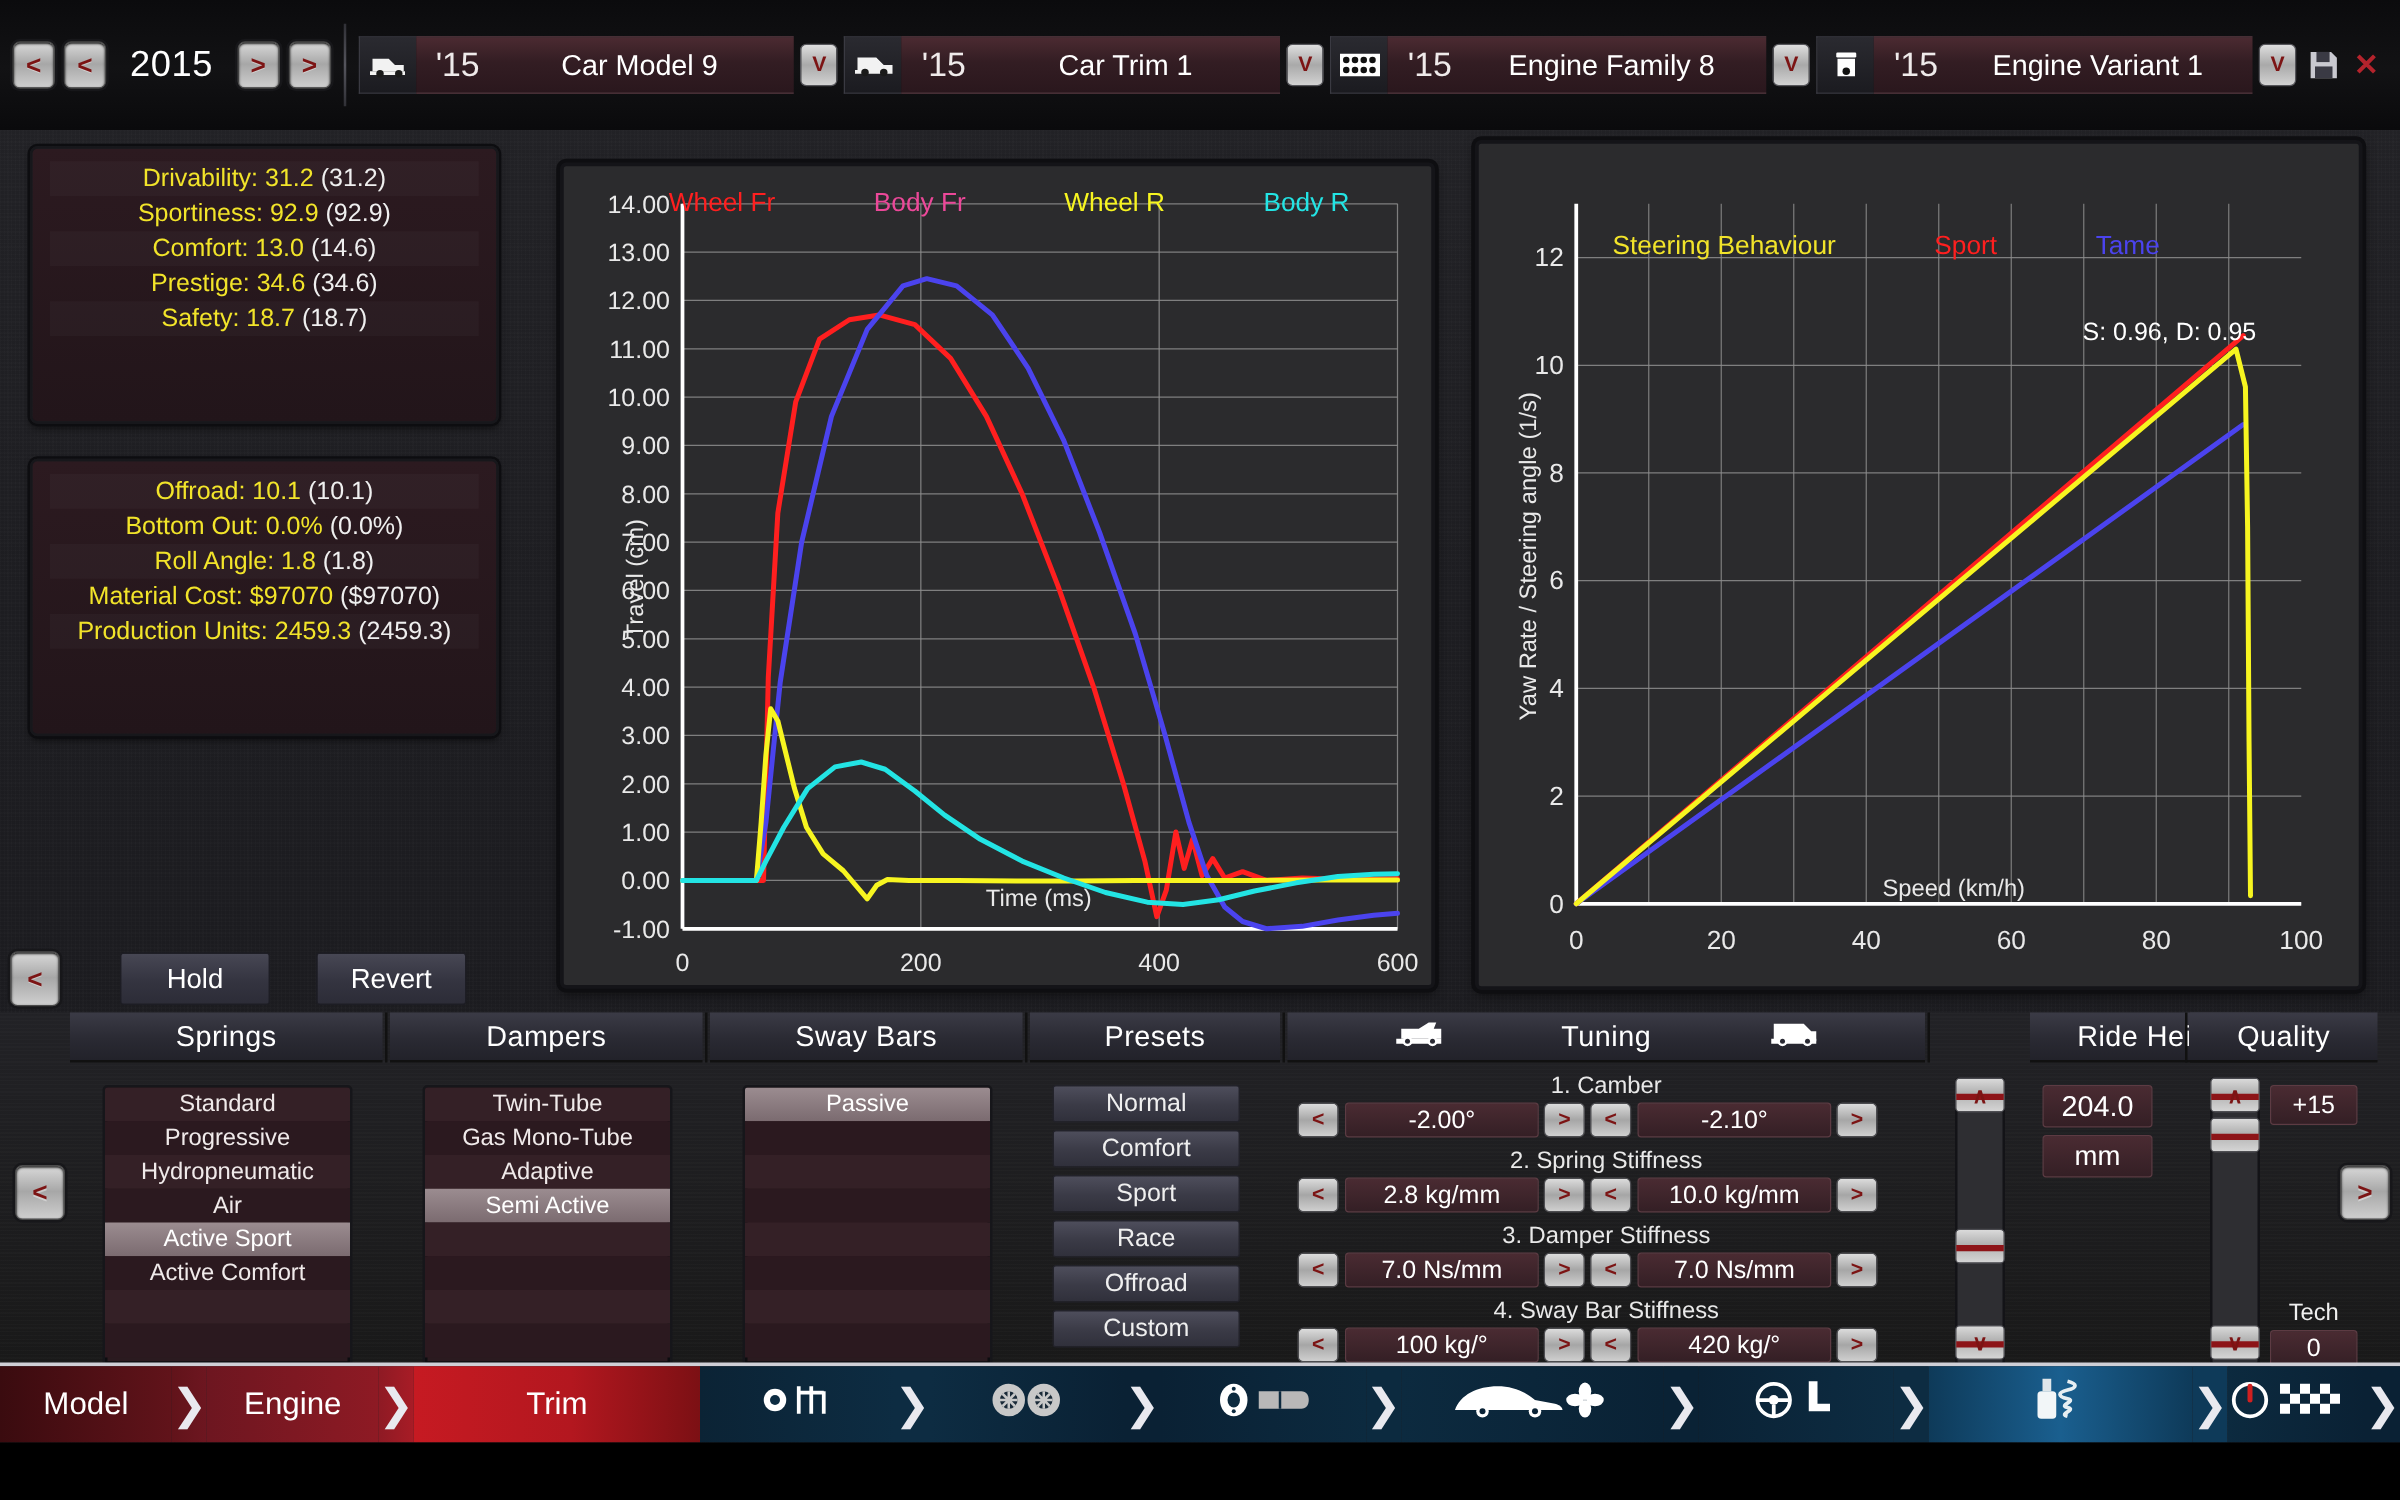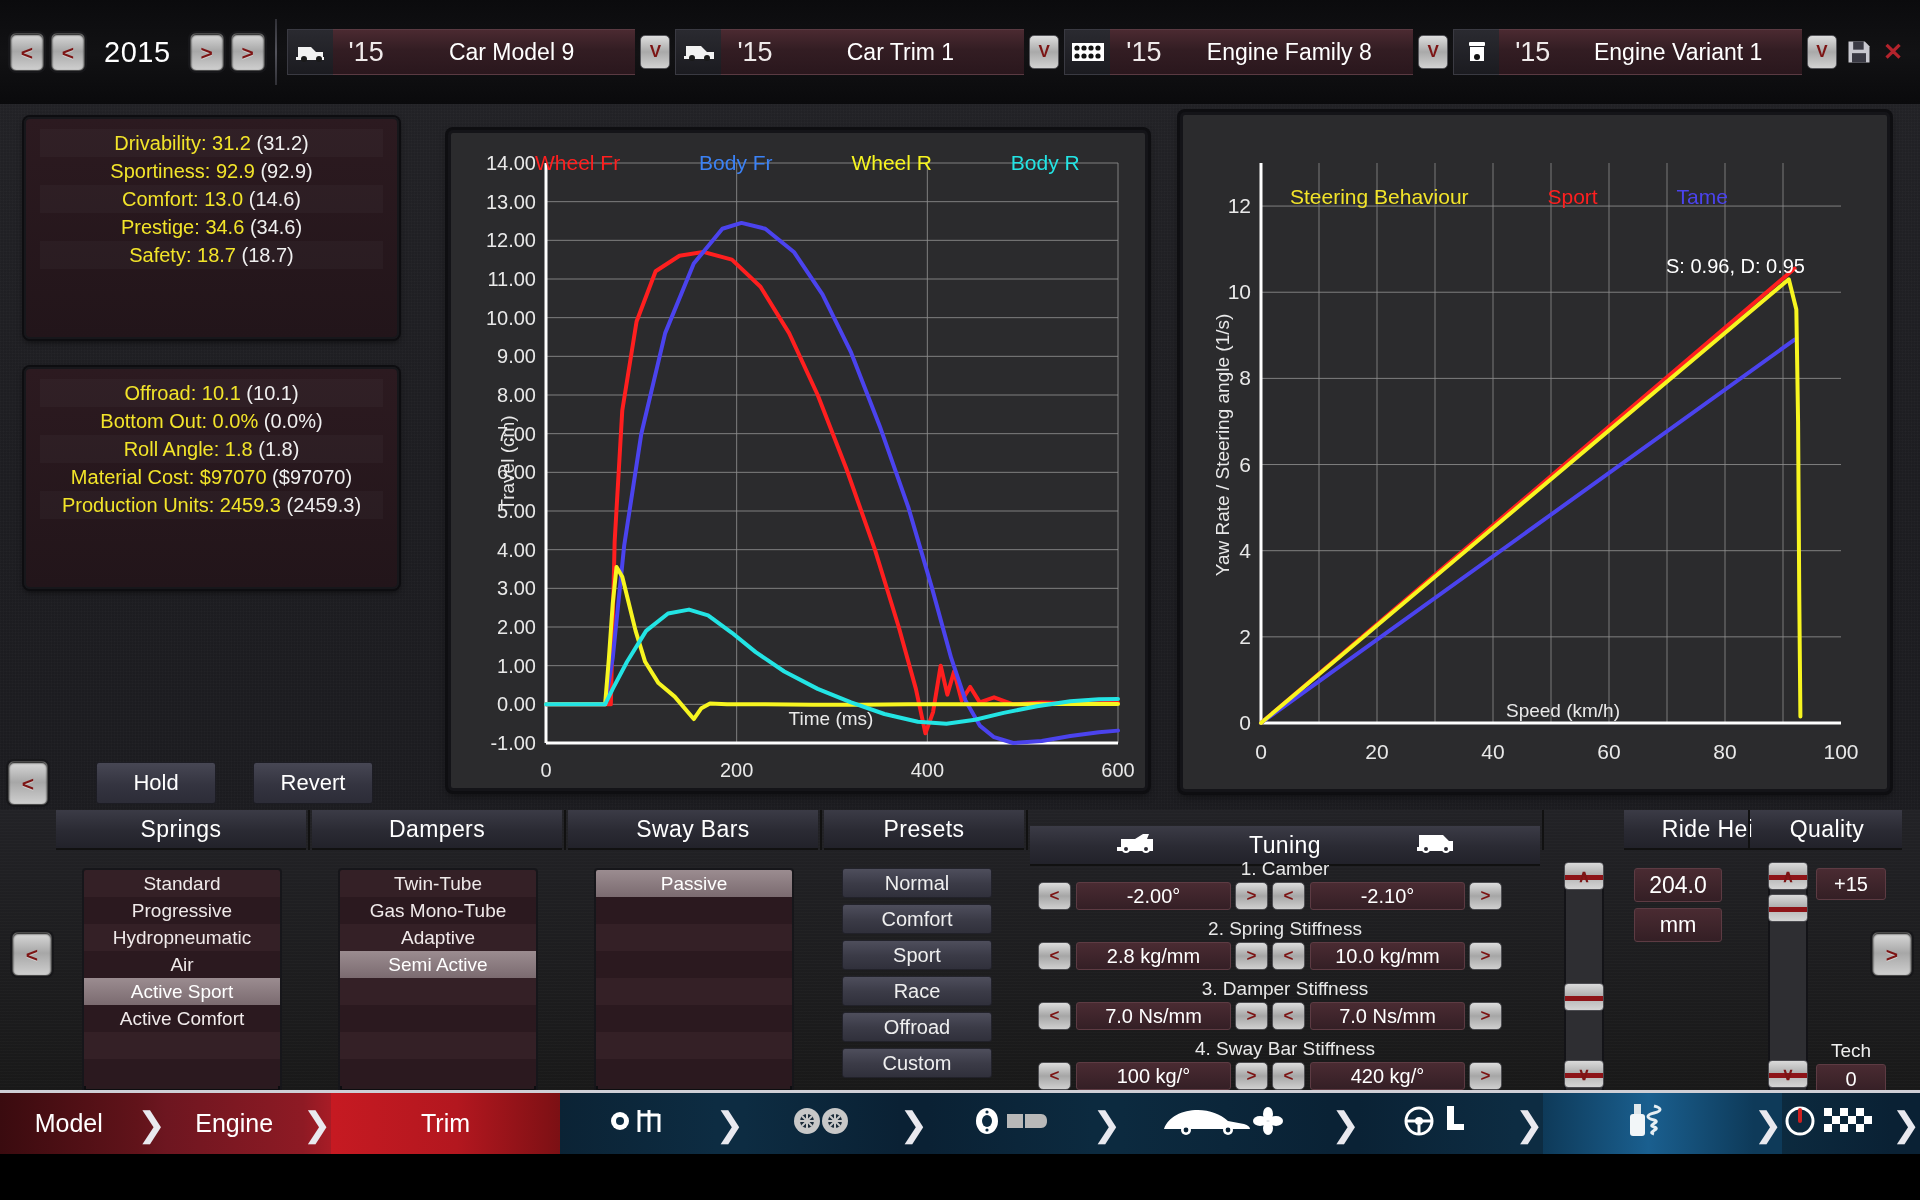--- a/index.html
+++ b/index.html
@@ -278,21 +278,21 @@
               border:1px solid #1d1d24; border-radius:3px; display:flex;
               align-items:center;justify-content:center;font-size:22px;color:#fff;">Hold</div>
   <div style="position:absolute; left:253px; top:762px; width:120px; height:42px;
               background:linear-gradient(180deg,#474754,#343440 55%,#2c2c37);
               border:1px solid #1d1d24; border-radius:3px; display:flex;
               align-items:center;justify-content:center;font-size:22px;color:#fff;text-align:right;">Revert</div>
 
   <div class="chartpanel" style="left:448px; top:130px; width:700px; height:661px;">
     <div class="legend" style="left:45px; top:18px;">
       <span style="color:#ff1f1f">Wheel Fr</span>
-      <span style="color:#3b82f6">Body Fr</span>
+      <span style="color:#ec4899">Body Fr</span>
       <span style="color:#f7f520">Wheel R</span>
       <span style="color:#23e4e4">Body R</span>
     </div>
     <svg id="chart1" width="700" height="661" viewBox="0 0 700 661">
         <line x1="95" y1="30" x2="667" y2="30" stroke="#8e8e8e" stroke-width="1" opacity="0.85"></line>
         <text x="85" y="37" fill="#e9e9e9" font-size="20" text-anchor="end" font-family="&quot;Liberation Sans&quot;, sans-serif">14.00</text>
         <line x1="95" y1="68.66666666666663" x2="667" y2="68.66666666666663" stroke="#8e8e8e" stroke-width="1" opacity="0.85"></line>
         <text x="85" y="75.66666666666663" fill="#e9e9e9" font-size="20" text-anchor="end" font-family="&quot;Liberation Sans&quot;, sans-serif">13.00</text>
         <line x1="95" y1="107.33333333333331" x2="667" y2="107.33333333333331" stroke="#8e8e8e" stroke-width="1" opacity="0.85"></line>
         <text x="85" y="114.33333333333331" fill="#e9e9e9" font-size="20" text-anchor="end" font-family="&quot;Liberation Sans&quot;, sans-serif">12.00</text>
@@ -391,21 +391,21 @@
   <div class="bottom">
 
     <div class="colhdr" style="left:56px; width:250px;">Springs</div>
     <div class="colsep" style="left:308px"></div>
     <div class="colhdr" style="left:312px; width:250px;">Dampers</div>
     <div class="colsep" style="left:564px"></div>
     <div class="colhdr" style="left:568px; width:250px;">Sway Bars</div>
     <div class="colsep" style="left:820px"></div>
     <div class="colhdr" style="left:824px; width:200px;">Presets</div>
     <div class="colsep" style="left:1026px"></div>
-    <div class="colhdr" style="left:1030px; width:510px; gap:92px;margin-top:16px;">
+    <div class="colhdr" style="left:1030px; width:510px; gap:92px;">
       <span>
         <svg width="44" height="26" viewBox="0 0 44 26">
             <path fill="#fff" d="M4 18h36v4H4z"></path>
             <path fill="#fff" d="M8 10h14l8-5h6l-2 5h6v8H8z"></path>
             <circle cx="13" cy="20" r="4" fill="#fff"></circle>
             <circle cx="13" cy="20" r="2" fill="#2a2a33"></circle>
             <circle cx="33" cy="20" r="4" fill="#fff"></circle>
             <circle cx="33" cy="20" r="2" fill="#2a2a33"></circle>
           </svg>
       </span>

